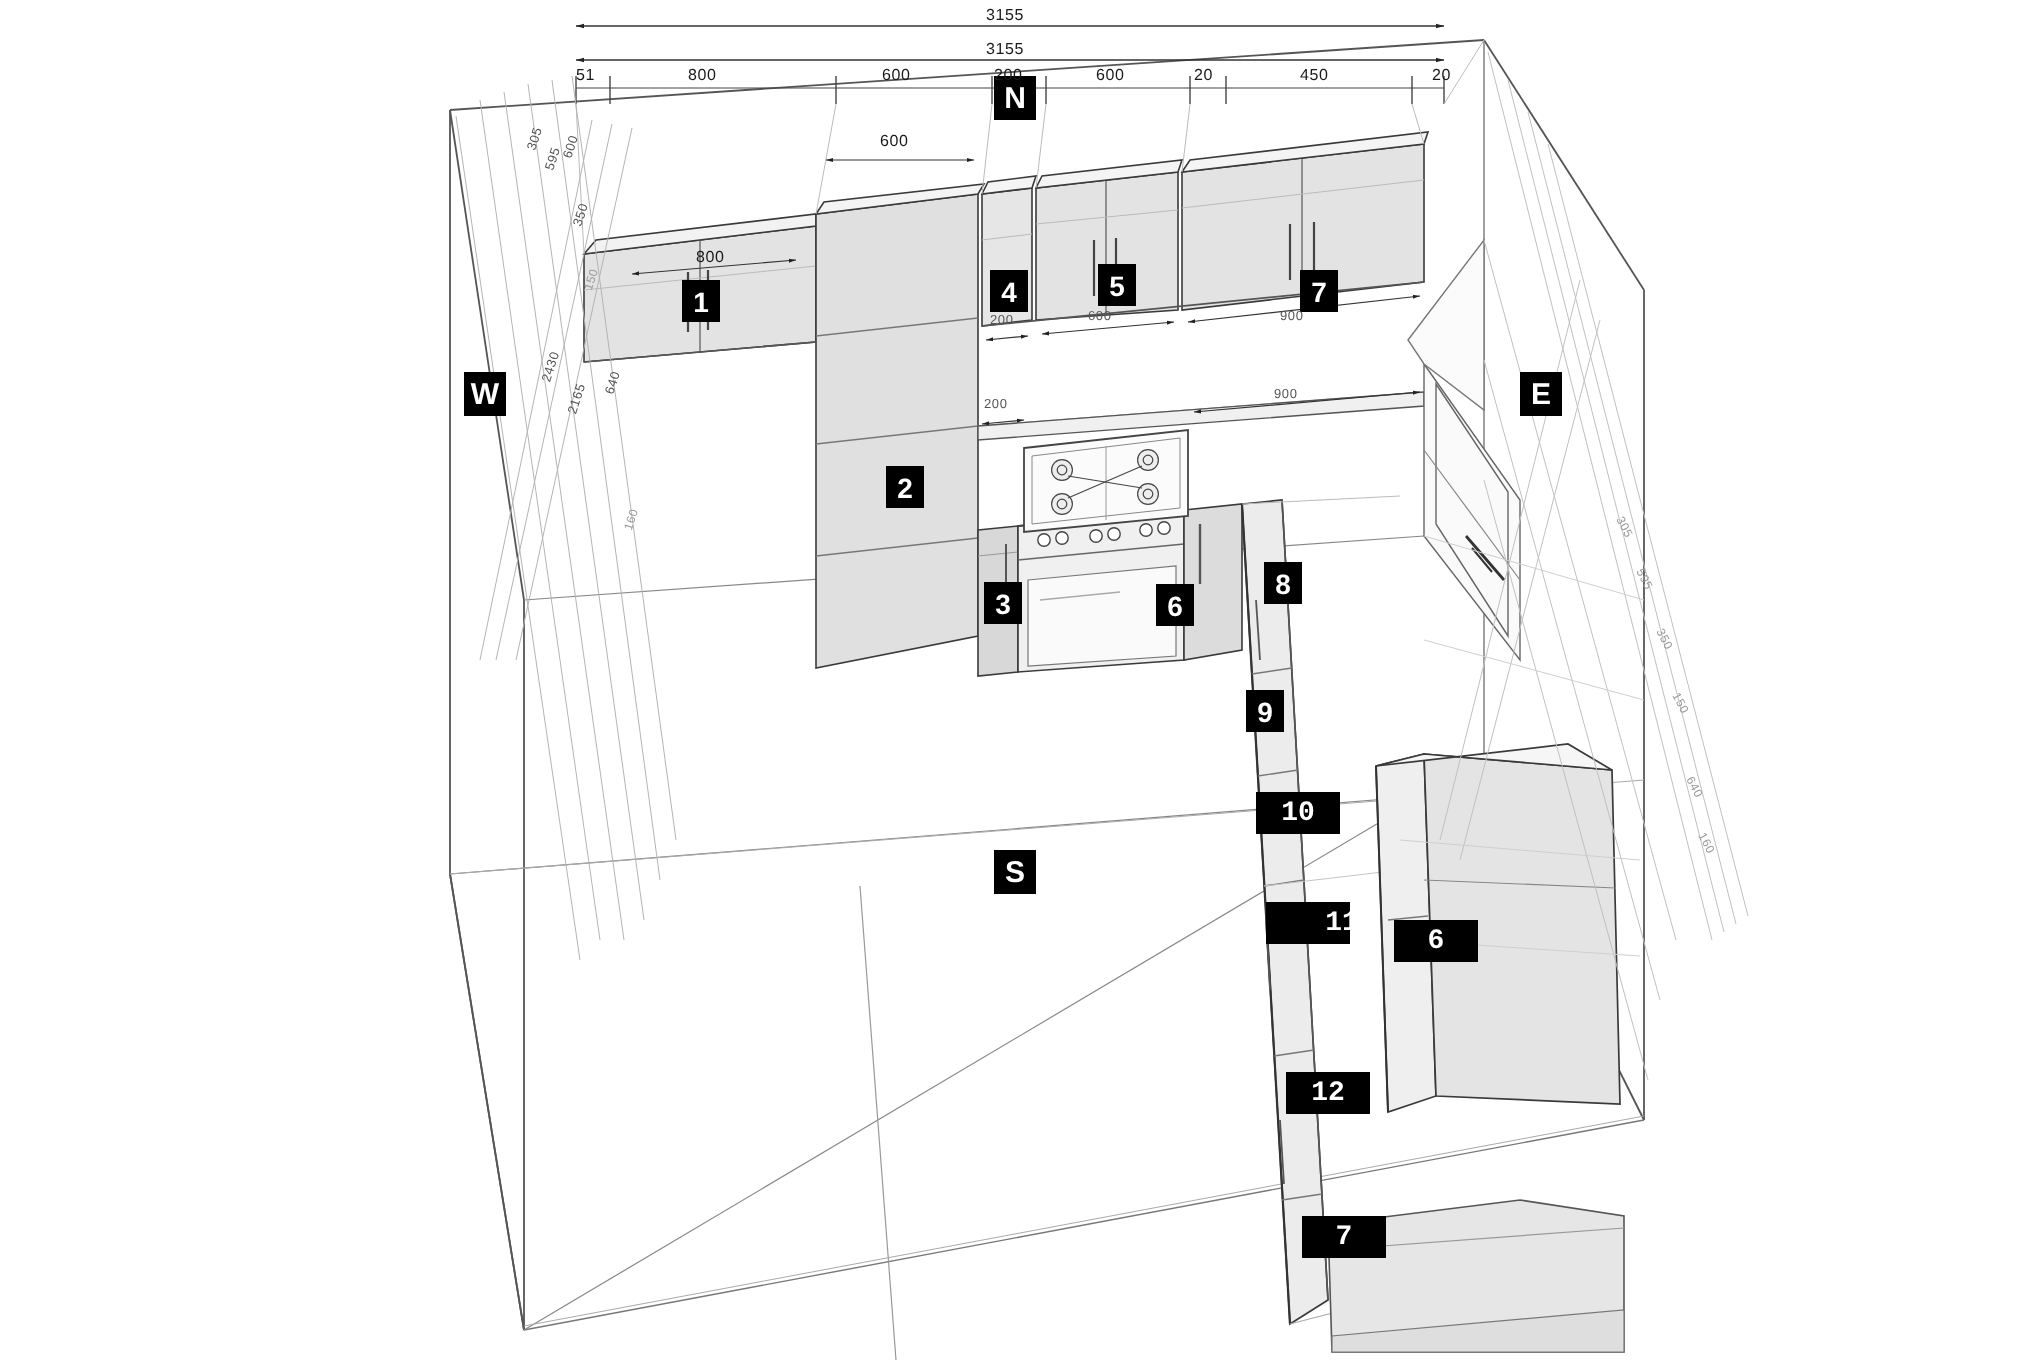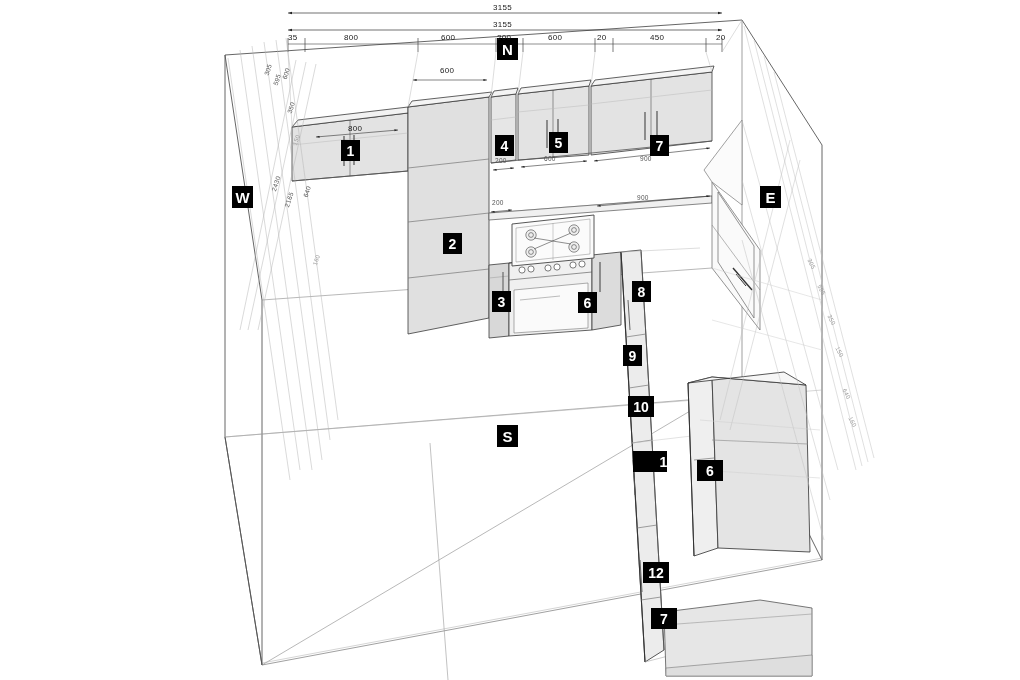--- a/index.html
+++ b/index.html
@@ -35,21 +35,22 @@
     justify-content: center;
     line-height: 1;
     box-sizing: border-box;
   }
   .marker-num {
     width: 19px;
     height: 21px;
     font-size: 14px;
   }
   .marker-num.wide {
-    width: 26px;
+    width: 42px;
+    font-family: Liberation Mono, monospace;
   }
   .marker-dir {
     width: 21px;
     height: 22px;
     font-size: 15px;
   }
   .dimtext {
     position: absolute;
     font-family: "Liberation Sans", sans-serif;
     font-size: 8px;
@@ -309,28 +310,28 @@
   <div class="marker marker-num" style="left:443px; top:233px;">2</div>
   <div class="marker marker-num" style="left:492px; top:291px;">3</div>
   <div class="marker marker-num" style="left:495px; top:135px;">4</div>
   <div class="marker marker-num" style="left:549px; top:132px;">5</div>
   <div class="marker marker-num" style="left:578px; top:292px;">6</div>
   <div class="marker marker-num" style="left:650px; top:135px;">7</div>
   <div class="marker marker-num" style="left:632px; top:281px;">8</div>
   <div class="marker marker-num" style="left:623px; top:345px;">9</div>
   <div class="marker marker-num wide" style="left:628px; top:396px;">10</div>
   <div class="marker marker-num wide" style="left:633px; top:451px;padding-left:34px;">11</div>
-  <div class="marker marker-num wide" style="left:643px; top:562px;">12</div>
+  <div class="marker marker-num wide" style="left:643px; top:536px;">12</div>
   <div class="marker marker-num wide" style="left:651px; top:608px;">7</div>
   <div class="marker marker-num wide" style="left:697px; top:460px;">6</div>
 
   <div class="dimtext" style="left:493px; top:3px;">3155</div>
   <div class="dimtext" style="left:493px; top:20px;">3155</div>
 
-  <div class="dimtext" style="left:288px; top:33px;">35</div>
+  <div class="dimtext" style="left:288px; top:33px;">51</div>
   <div class="dimtext" style="left:344px; top:33px;">800</div>
   <div class="dimtext" style="left:441px; top:33px;">600</div>
   <div class="dimtext" style="left:497px; top:33px;">200</div>
   <div class="dimtext" style="left:548px; top:33px;">600</div>
   <div class="dimtext" style="left:597px; top:33px;">20</div>
   <div class="dimtext" style="left:650px; top:33px;">450</div>
   <div class="dimtext" style="left:716px; top:33px;">20</div>
 
   <div class="dimtext" style="left:440px; top:66px;">600</div>
   <div class="dimtext" style="left:348px; top:124px;">800</div>

